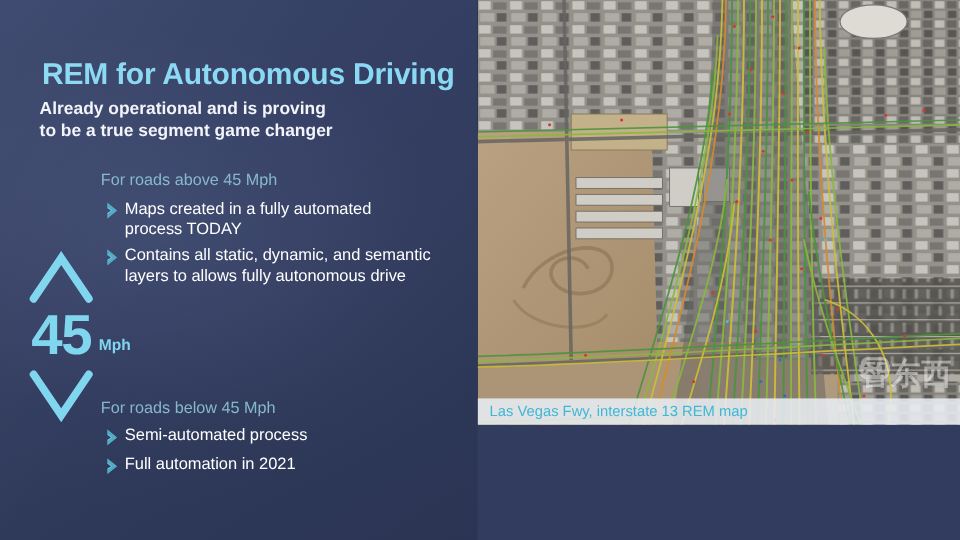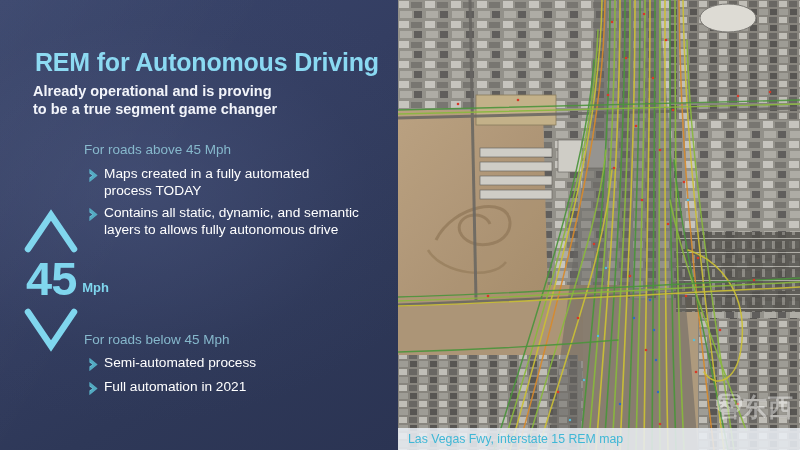--- a/index.html
+++ b/index.html
@@ -41,21 +41,21 @@
   .big-chev{position:absolute;}
   .big-chev.up{left:24px;top:208px;width:54px;height:45px;}
   .big-chev.down{left:24px;top:308px;width:54px;height:45px;}
   .speed{position:absolute;left:26px;top:258px;display:flex;align-items:flex-end;}
   .speed-num{font-size:47px;font-weight:bold;color:#7fd6ee;line-height:42px;
      letter-spacing:-1px;}
   .speed-unit{font-size:13px;font-weight:bold;color:#7fd6ee;
      margin-left:6px;margin-bottom:5px;}
 
   
-  .map{position:absolute;left:398px;top:0;width:402px;height:450px;
+  .map{position:absolute;left:398px;top:0;width:402px;height:354px;
        overflow:hidden;background:#0f172a;}
   .map svg{position:absolute;left:0;top:0;}
   .caption{position:absolute;left:0;bottom:0;height:22px;width:100%;
      background:rgba(233,238,243,0.87);display:flex;align-items:center;}
   .caption span{margin-left:10px;font-size:12.3px;color:#3fb7d6;white-space:nowrap;}
 
   .watermark{position:absolute;right:6px;bottom:26px;
      display:flex;align-items:center;gap:3px;opacity:0.42;}
   .wm-ch{font-size:25px;font-weight:bold;color:#ffffff;
      font-family:"DejaVu Sans", sans-serif;letter-spacing:1px;
@@ -320,17 +320,17 @@
       <svg width="26" height="24" viewBox="0 0 26 24">
         <rect x="2.5" y="4" width="21" height="16" rx="4" fill="none" stroke="#fff" stroke-width="2.4"></rect>
         <circle cx="9.5" cy="12" r="2.6" fill="#fff"></circle>
         <circle cx="16.5" cy="12" r="2.6" fill="#fff"></circle>
         <rect x="0" y="9" width="2.5" height="6" fill="#fff"></rect>
         <rect x="23.5" y="9" width="2.5" height="6" fill="#fff"></rect>
       </svg>
     </div>
 
     <div class="caption">
-      <span>Las Vegas Fwy, interstate 15 REM map</span>
+      <span>Las Vegas Fwy, interstate 13 REM map</span>
     </div>
   </div>
 
 </div>
 
 </body></html>

